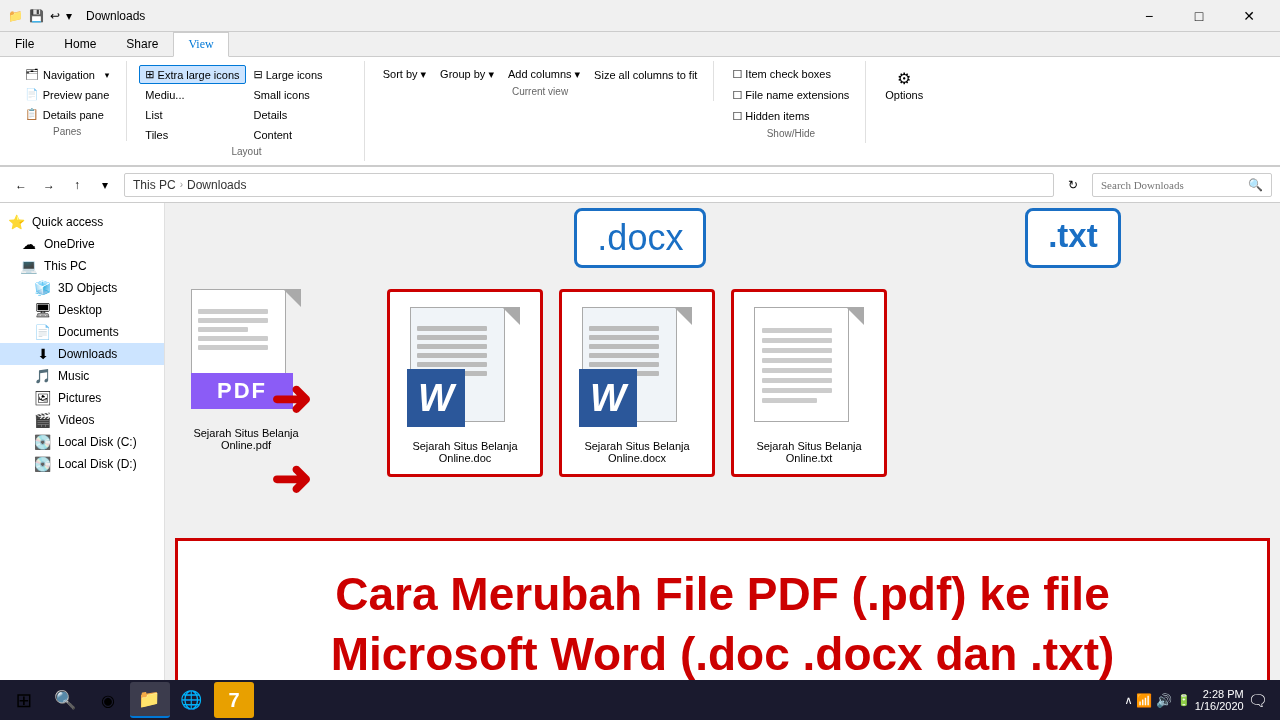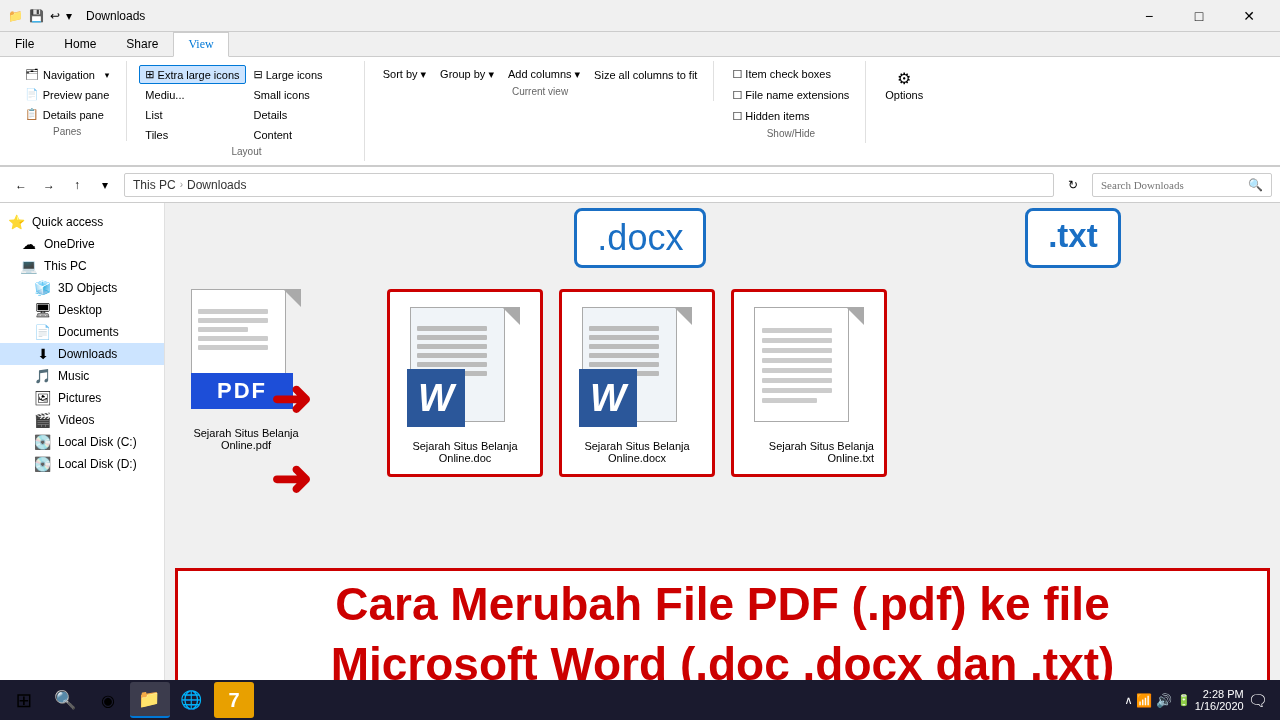--- a/index.html
+++ b/index.html
@@ -269,21 +269,21 @@
         <div style="width:120px;height:130px;position:relative;">
           <div style="position:absolute;width:95px;height:115px;background:white;border:1.5px solid #aaa;left:5px;top:0;"></div>
           <div style="position:absolute;top:0;right:5px;width:0;height:0;border-left:18px solid transparent;border-top:18px solid #aaa;"></div>
           <div style="position:absolute;top:20px;left:12px;display:flex;flex-direction:column;gap:4px;">
             <div style="width:70px;height:5px;background:#ccc;border-radius:1px;"></div>
             <div style="width:70px;height:5px;background:#ccc;border-radius:1px;"></div>
             <div style="width:50px;height:5px;background:#ccc;border-radius:1px;"></div>
             <div style="width:70px;height:5px;background:#ccc;border-radius:1px;"></div>
             <div style="width:70px;height:5px;background:#ccc;border-radius:1px;"></div>
           </div>
-          <div style="position:absolute;bottom:10px;left:5px;width:102px;height:36px;background:#1d4ed8;display:flex;align-items:center;justify-content:center;">
+          <div style="position:absolute;bottom:10px;left:5px;width:102px;height:36px;background:#8b5cf6;display:flex;align-items:center;justify-content:center;">
             <span style="color:white;font-size:22px;font-weight:900;letter-spacing:2px;">PDF</span>
           </div>
         </div>
         <span style="font-size:11px;text-align:center;max-width:130px;">Sejarah Situs Belanja Online.pdf</span>
       </div>
 
       <div style="display:flex;flex-direction:column;align-items:center;gap:8px;cursor:pointer;border:3px solid #cc0000;padding:10px;border-radius:4px;background:#fff;margin-left:60px;">
         <div style="width:120px;height:130px;position:relative;">
           <div style="position:absolute;width:95px;height:115px;background:#f0f4f8;border:1.5px solid #aaa;left:5px;top:5px;"></div>
           <div style="position:absolute;top:5px;right:5px;width:0;height:0;border-left:18px solid transparent;border-top:18px solid #aaa;"></div>
@@ -330,26 +330,26 @@
             <div style="width:70px;height:5px;background:#ccc;border-radius:1px;"></div>
             <div style="width:70px;height:5px;background:#ccc;border-radius:1px;"></div>
             <div style="width:70px;height:5px;background:#ccc;border-radius:1px;"></div>
             <div style="width:70px;height:5px;background:#ccc;border-radius:1px;"></div>
             <div style="width:70px;height:5px;background:#ccc;border-radius:1px;"></div>
             <div style="width:70px;height:5px;background:#ccc;border-radius:1px;"></div>
             <div style="width:70px;height:5px;background:#ccc;border-radius:1px;"></div>
             <div style="width:55px;height:5px;background:#ccc;border-radius:1px;"></div>
           </div>
         </div>
-        <span style="font-size:11px;text-align:right;max-width:130px;">Sejarah Situs Belanja Online.txt</span>
-      </div>
-
-    </div>
-
-    <div style="position:absolute;bottom:44px;left:10px;right:10px;background:white;border:3px solid #cc0000;padding:4px 10px;z-index:30;margin-top:47px;">
+        <span style="font-size:11px;text-align:center;max-width:130px;">Sejarah Situs Belanja Online.txt</span>
+      </div>
+
+    </div>
+
+    <div style="position:absolute;bottom:34px;left:10px;right:10px;background:white;border:3px solid #cc0000;padding:24px 10px;z-index:30;margin-top:47px;">
       <div style="color:#cc0000;font-size:46px;font-weight:900;text-align:center;line-height:1.3;">
         <div>Cara Merubah File PDF (.pdf) ke file</div>
         <div>Microsoft Word (.doc .docx dan .txt)</div>
       </div>
     </div>
   </div>
 </div>
 
 <div class="taskbar">
   <div class="taskbar-btn" style="font-size:20px;">⊞</div>

